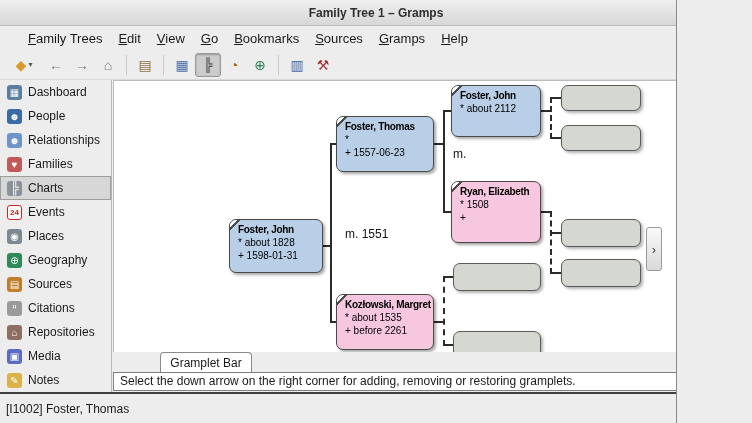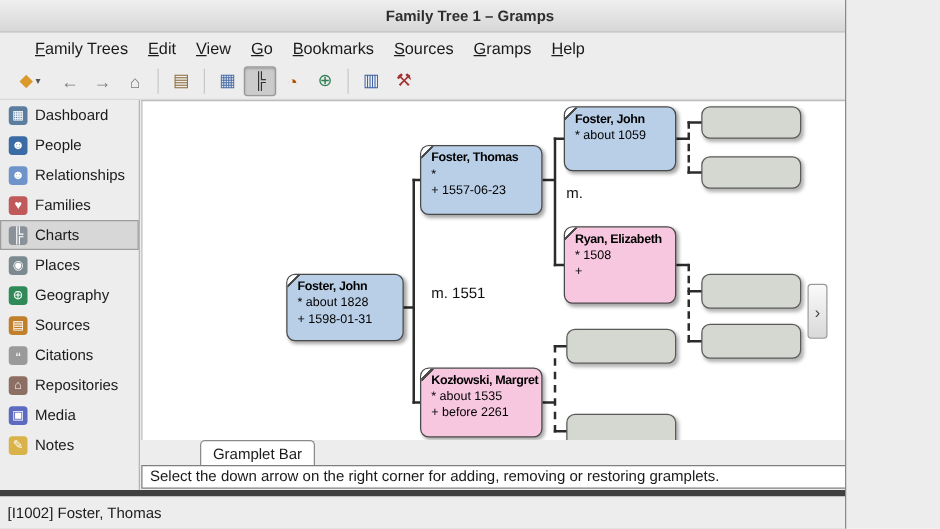--- a/index.html
+++ b/index.html
@@ -90,21 +90,21 @@
   .gramplet-tab { position:absolute; left:3px; top:0; width:92px; height:20px; background:#fff;
     border:1px solid #8a8a8a; border-bottom:none; border-radius:4px 4px 0 0;
     display:flex; align-items:center; justify-content:center; font-size:12px; color:#1a1a1a;margin-left:44px; }
   .gramplet-caret { position:absolute; right:8px; top:2px; width:18px; height:16px;
     text-align:center; font-size:9px; color:#444; line-height:16px; cursor:pointer; }
   .hintbar { position:absolute; left:113px; top:372px; width:636px; height:19px; background:#fff;
     border:1px solid #7f7f7f; font-size:12px; color:#1a1a1a; padding:1px 0 0 6px; white-space:nowrap; overflow:hidden; }
 
   
   .statusbar { position:absolute; left:0; top:392px; width:752px; height:31px; background:#ededed;
-    border-top:5px solid #404040; display:flex; align-items:center; padding-left:6px; font-size:12px; color:#1a1a1a; }
+    border-top:2px solid #404040; display:flex; align-items:center; padding-left:6px; font-size:12px; color:#1a1a1a; }
 </style>
 </head>
 <body>
 
 <div class="window">
 
   <div class="titlebar">
     <span class="title">Family Tree 1 – Gramps</span>
   </div>
 
@@ -174,20 +174,24 @@
     </div>
     <div class="side-item">
       <span class="sicon ic-families">♥</span>
       <span>Families</span>
     </div>
     <div class="side-item selected">
       <span class="sicon ic-charts">╠</span>
       <span>Charts</span>
     </div>
     <div class="side-item">
+      <span class="sicon ic-events">24</span>
+      <span>Events</span>
+    </div>
+    <div class="side-item">
       <span class="sicon ic-places">◉</span>
       <span>Places</span>
     </div>
     <div class="side-item">
       <span class="sicon ic-geography">⊕</span>
       <span>Geography</span>
     </div>
     <div class="side-item">
       <span class="sicon ic-sources">▤</span>
       <span>Sources</span>
@@ -254,21 +258,21 @@
     <div class="pbox male" style="left:222px;top:35px;width:98px;height:56px;">
       <span class="corner"></span>
       <div class="pname">Foster, Thomas</div>
       <div class="pline">*</div>
       <div class="pline">+ 1557-06-23</div>
     </div>
 
     <div class="pbox male" style="left:337px;top:4px;width:90px;height:52px;">
       <span class="corner"></span>
       <div class="pname">Foster, John</div>
-      <div class="pline">* about 1059</div>
+      <div class="pline">* about 2112</div>
       <div class="pline"></div>
     </div>
 
     <div class="pbox female" style="left:337px;top:100px;width:90px;height:62px;">
       <span class="corner"></span>
       <div class="pname">Ryan, Elizabeth</div>
       <div class="pline">* 1508</div>
       <div class="pline">+</div>
     </div>
 

